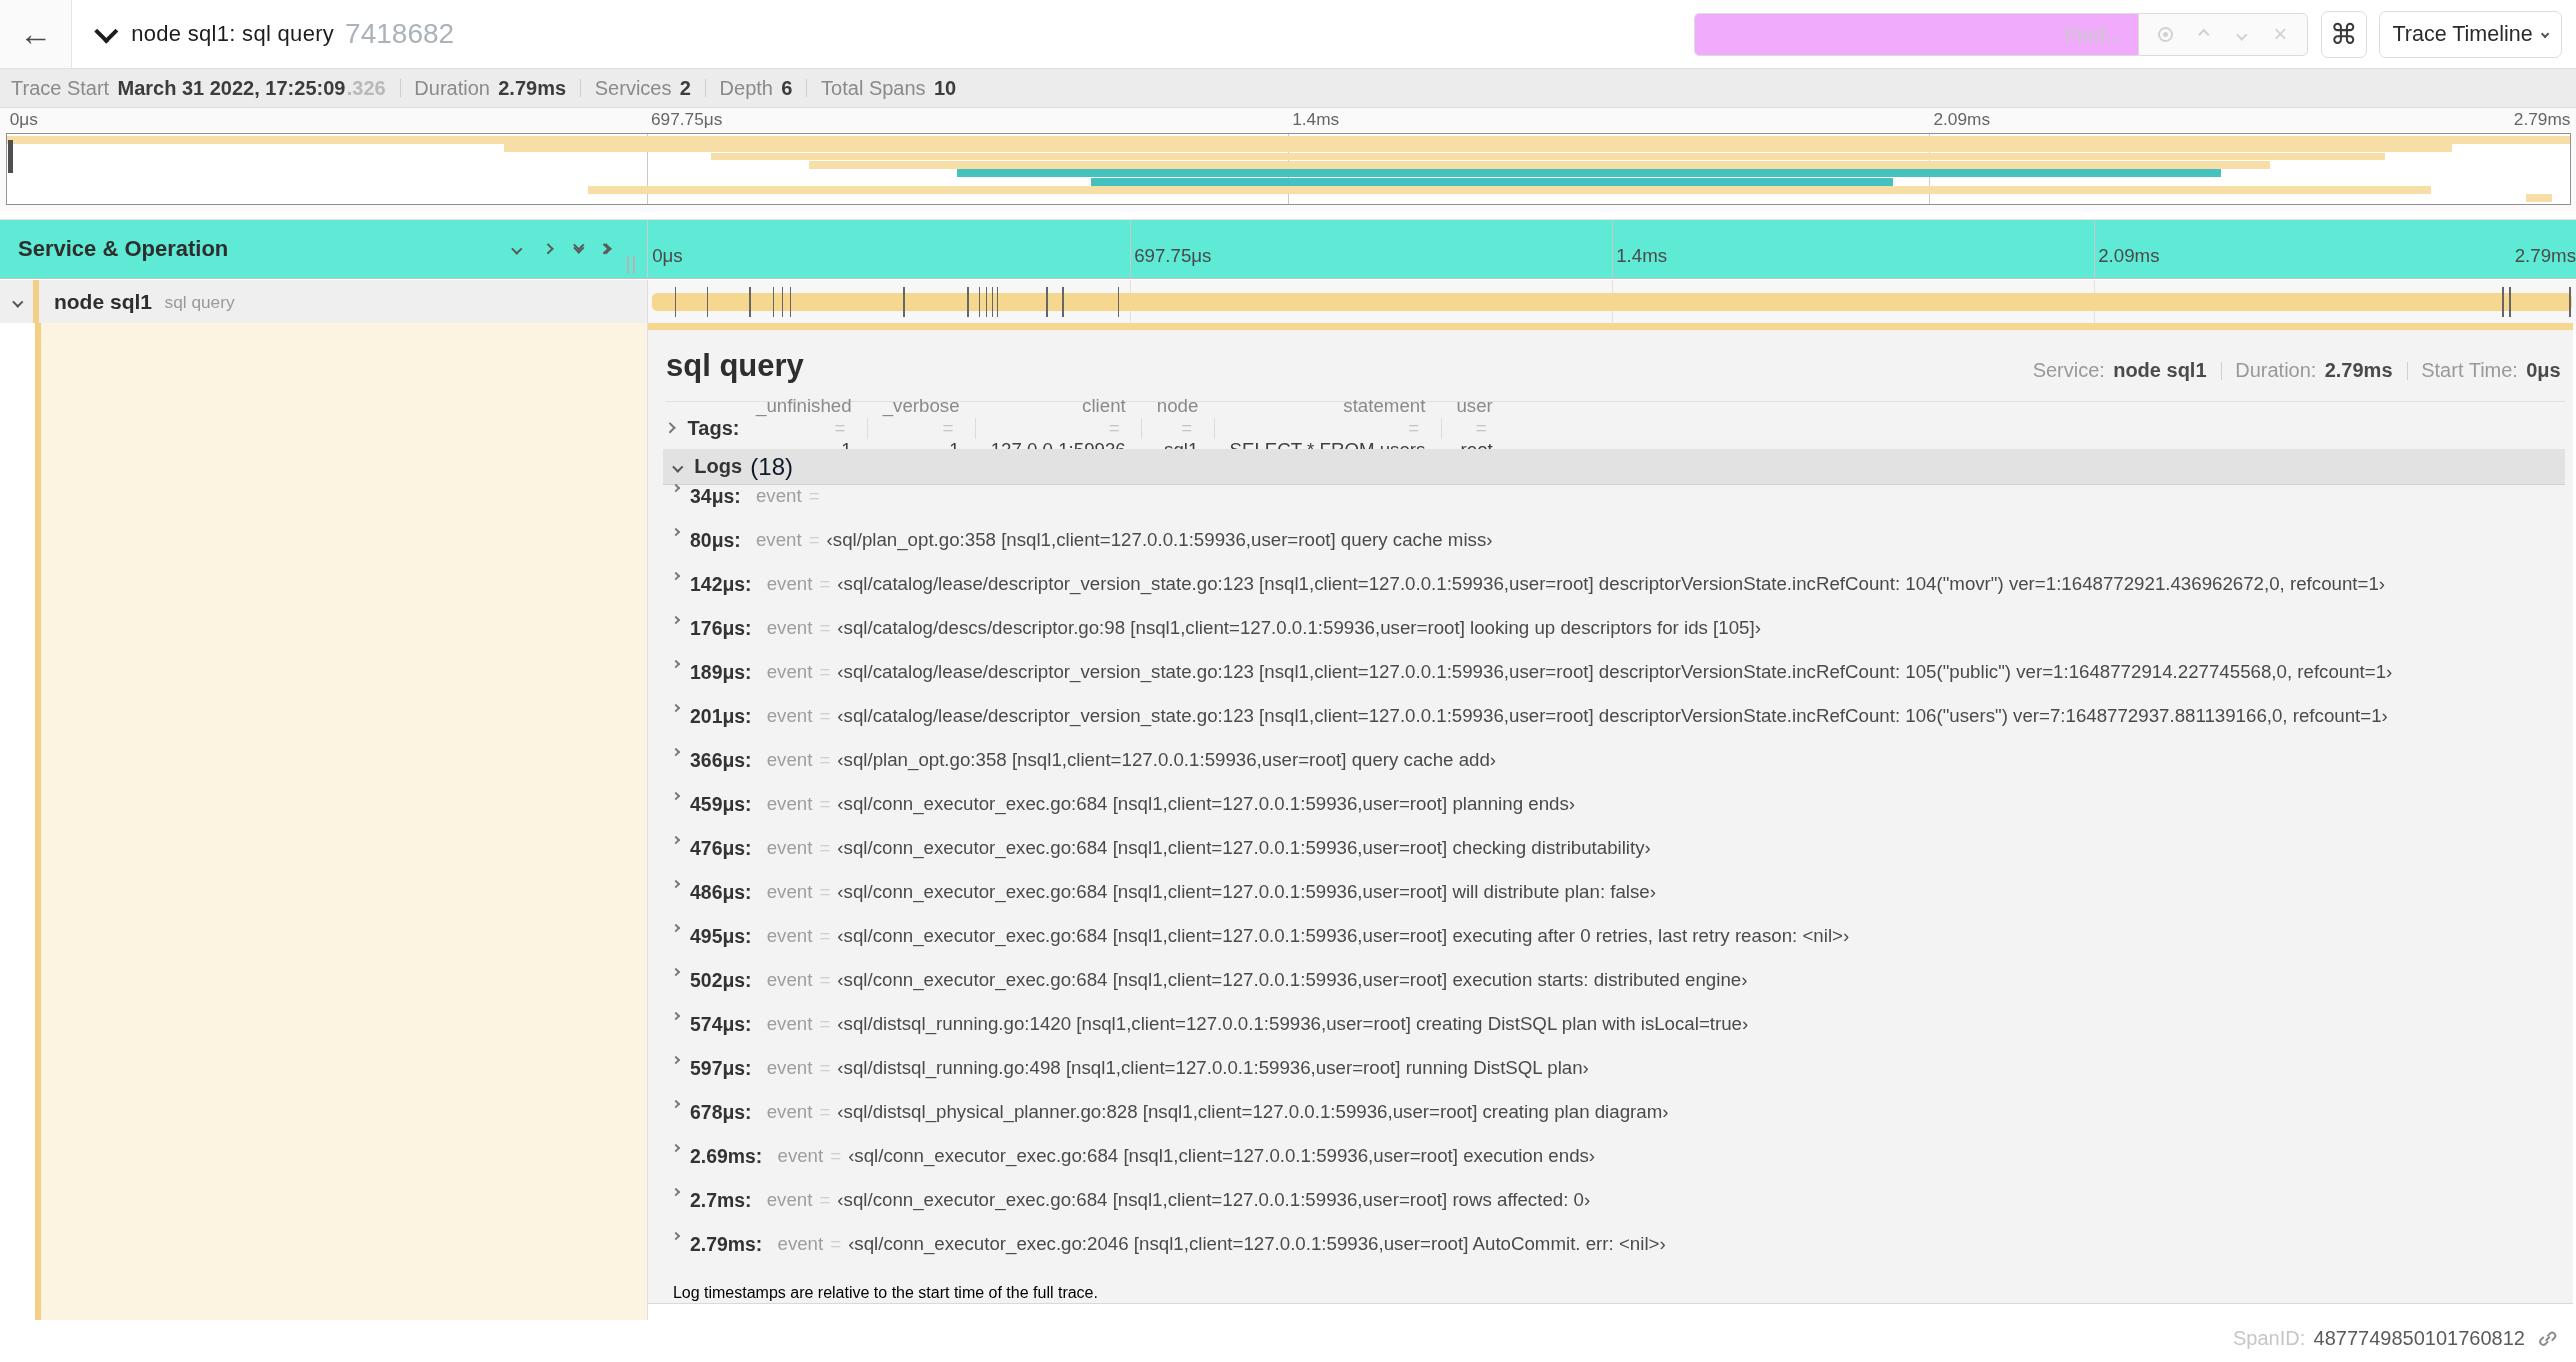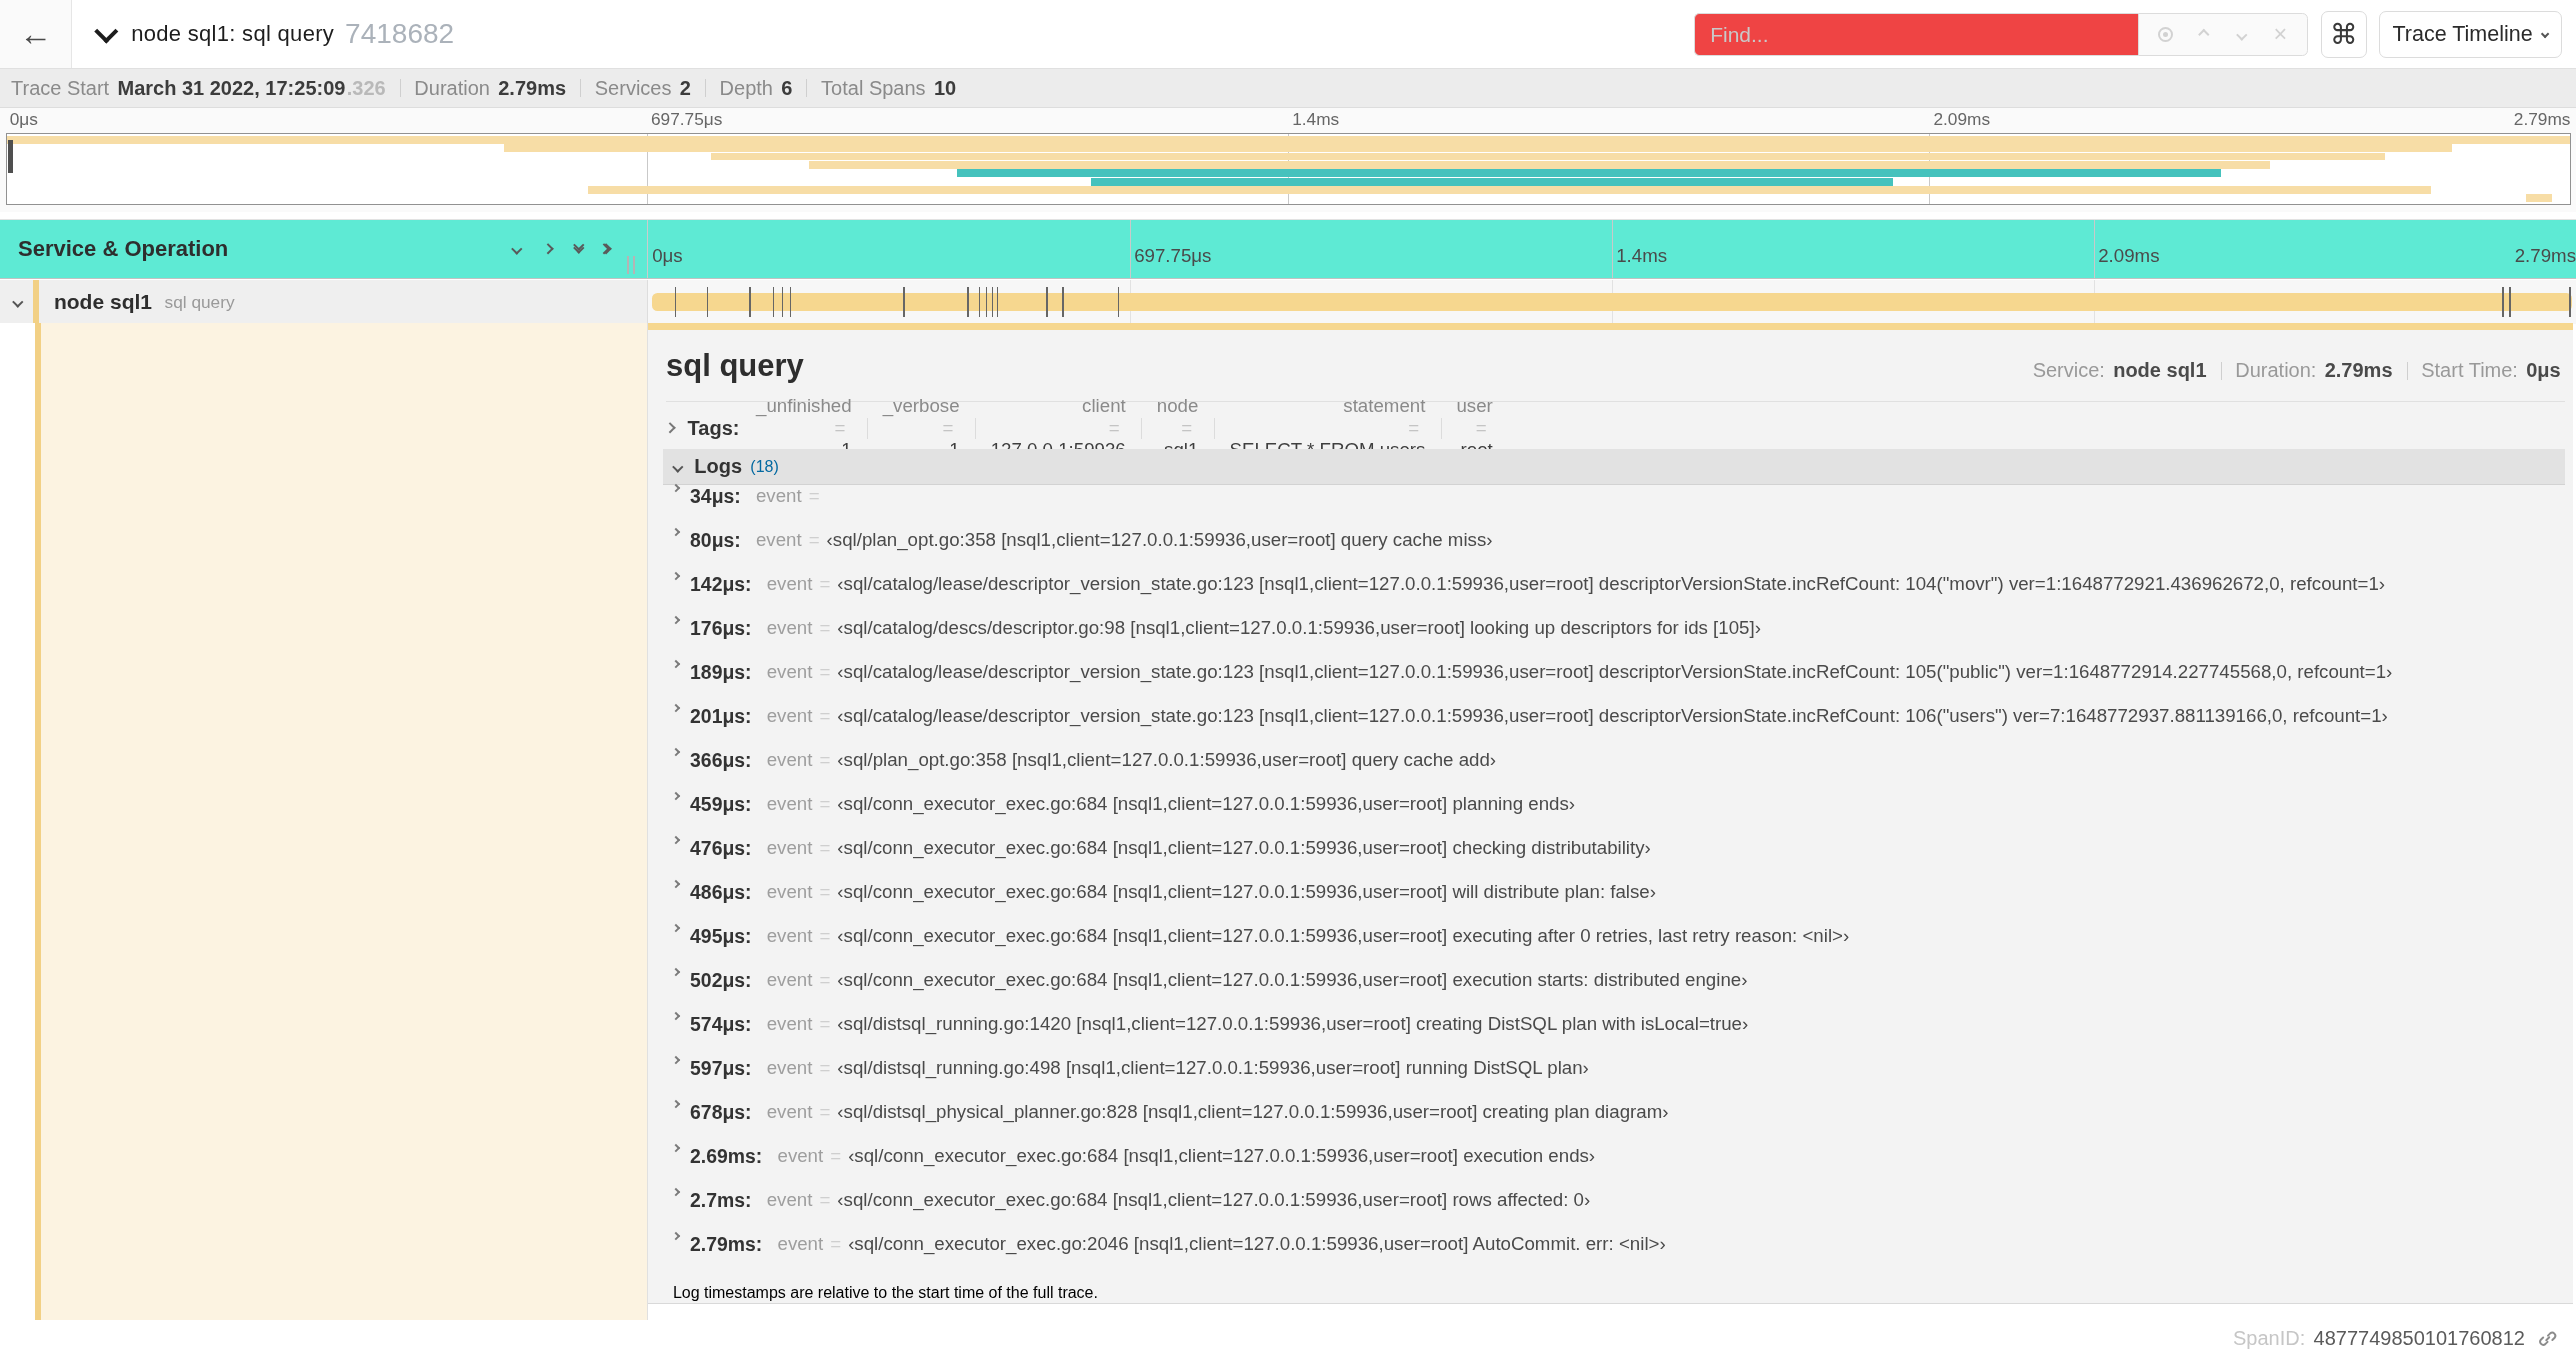--- a/index.html
+++ b/index.html
@@ -23,22 +23,22 @@
 
   
   .topbar{position:absolute;left:0;top:0;width:100%;height:68px;background:#fff;}
   .back-btn{position:absolute;left:0;top:0;width:72px;height:68px;background:#fafafa;border-right:1.4px solid #e6e6e6;
             display:flex;align-items:center;justify-content:center;font-size:33px;color:#4a4a4a;cursor:pointer;}
   .title-wrap{position:absolute;left:98px;top:0;height:68px;display:flex;align-items:center;}
   .title-collapser{color:#1d1d1d;margin-right:16.6px;display:flex;align-items:center;margin-top:-5.5px;}
   .trace-title{font-size:22px;font-weight:normal;color:#1d1d1d;letter-spacing:0.3px;}
   .trace-id{font-size:28px;color:#abb2ba;margin-left:11px;}
   .find-group{position:absolute;left:1694px;top:13px;width:614px;height:43px;display:flex;}
-  .find-input{flex:1;border:1.4px solid #dcdcdc;border-right:none;border-radius:5.5px 0 0 5.5px;background:#ef4444;
-              font-size:21px;color:#333;padding:0 15.2px;outline:none;}
+  .find-input{flex:1;border:1.4px solid #dcdcdc;border-right:none;border-radius:5.5px 0 0 5.5px;background:#f0abfc;
+              font-size:21px;color:#333;padding:0 15.2px;outline:none;text-align:right;}
   .find-input::placeholder{color:#c9c9c9;}
   .find-suffix{width:170px;border:1.4px solid #dcdcdc;border-radius:0 5.5px 5.5px 0;background:#fafafa;
                display:flex;align-items:center;justify-content:space-evenly;color:#d2d2d2;}
   .suffix-icon{display:flex;align-items:center;justify-content:center;width:23.5px;height:23.5px;cursor:default;}
   .locate-circle{width:15.2px;height:15.2px;border:2.1px solid #d2d2d2;border-radius:50%;position:relative;}
   .locate-circle::after{content:"";position:absolute;left:50%;top:50%;width:5.5px;height:5.5px;margin:-2.8px 0 0 -2.8px;background:#d2d2d2;border-radius:50%;}
   .x-glyph{font-size:23.5px;color:#d2d2d2;line-height:1;}
   .kbd-btn{position:absolute;left:2321px;top:11px;width:46px;height:47px;border:1.4px solid #dcdcdc;border-radius:7px;background:#fff;
            display:flex;align-items:center;justify-content:center;font-size:28px;color:#3a3a3a;cursor:pointer;}
   .view-btn{position:absolute;left:2379px;top:11px;width:183px;height:47px;border:1.4px solid #dcdcdc;border-radius:7px;background:#fff;
@@ -106,21 +106,21 @@
   #tags-list{display:flex;align-items:center;font-size:18.7px;white-space:nowrap;}
   .tag-item{display:flex;align-items:flex-end;flex-direction:column;}
   .tag-key{color:#8a8a8a;}
   .tag-eq{color:#c4c4c4;margin:0 6.2px;}
   .tag-value{color:#3f3f3f;}
   .tag-sep{height:21px;background:#dcdcdc;margin:0 15.2px;}
   .logs-box{position:absolute;left:15.2px;right:8.3px;top:126px;}
   .logs-header{height:36px;background:#e2e2e2;border-bottom:0.7px solid #d2d2d2;display:flex;align-items:center;cursor:pointer;}
   .logs-header .chev{color:#555;margin:0 12.5px 0 11px;}
   .logs-label{font-size:20px;font-weight:bold;color:#333;margin-right:8.3px;}
-  .logs-count{font-size:16px;color:#0369a1;text-align:center;}
+  .logs-count{font-size:24px;color:#0f172a;text-align:center;}
   .log-row{height:44px;display:flex;padding-left:9.7px;white-space:nowrap;cursor:pointer;}
   .log-row .chev{color:#7a7a7a;flex:0 0 auto;}
   .log-time{font-size:19.4px;font-weight:bold;color:#333;margin-left:11px;}
   .log-key{font-size:18.7px;color:#9e9e9e;margin-left:15.2px;}
   .log-eq{font-size:18.7px;color:#cfcfcf;margin:0 7px;}
   .log-value{font-size:18.7px;color:#4a4a4a;}
   .logs-footer{font-size:16px;color:#000000;padding:7px 0 0 9.7px;}
 
   .spanid-row{position:absolute;right:16.6px;top:1321px;height:35px;display:flex;align-items:center;font-size:20px;}
   .spanid-label{color:#c6c6c6;}

